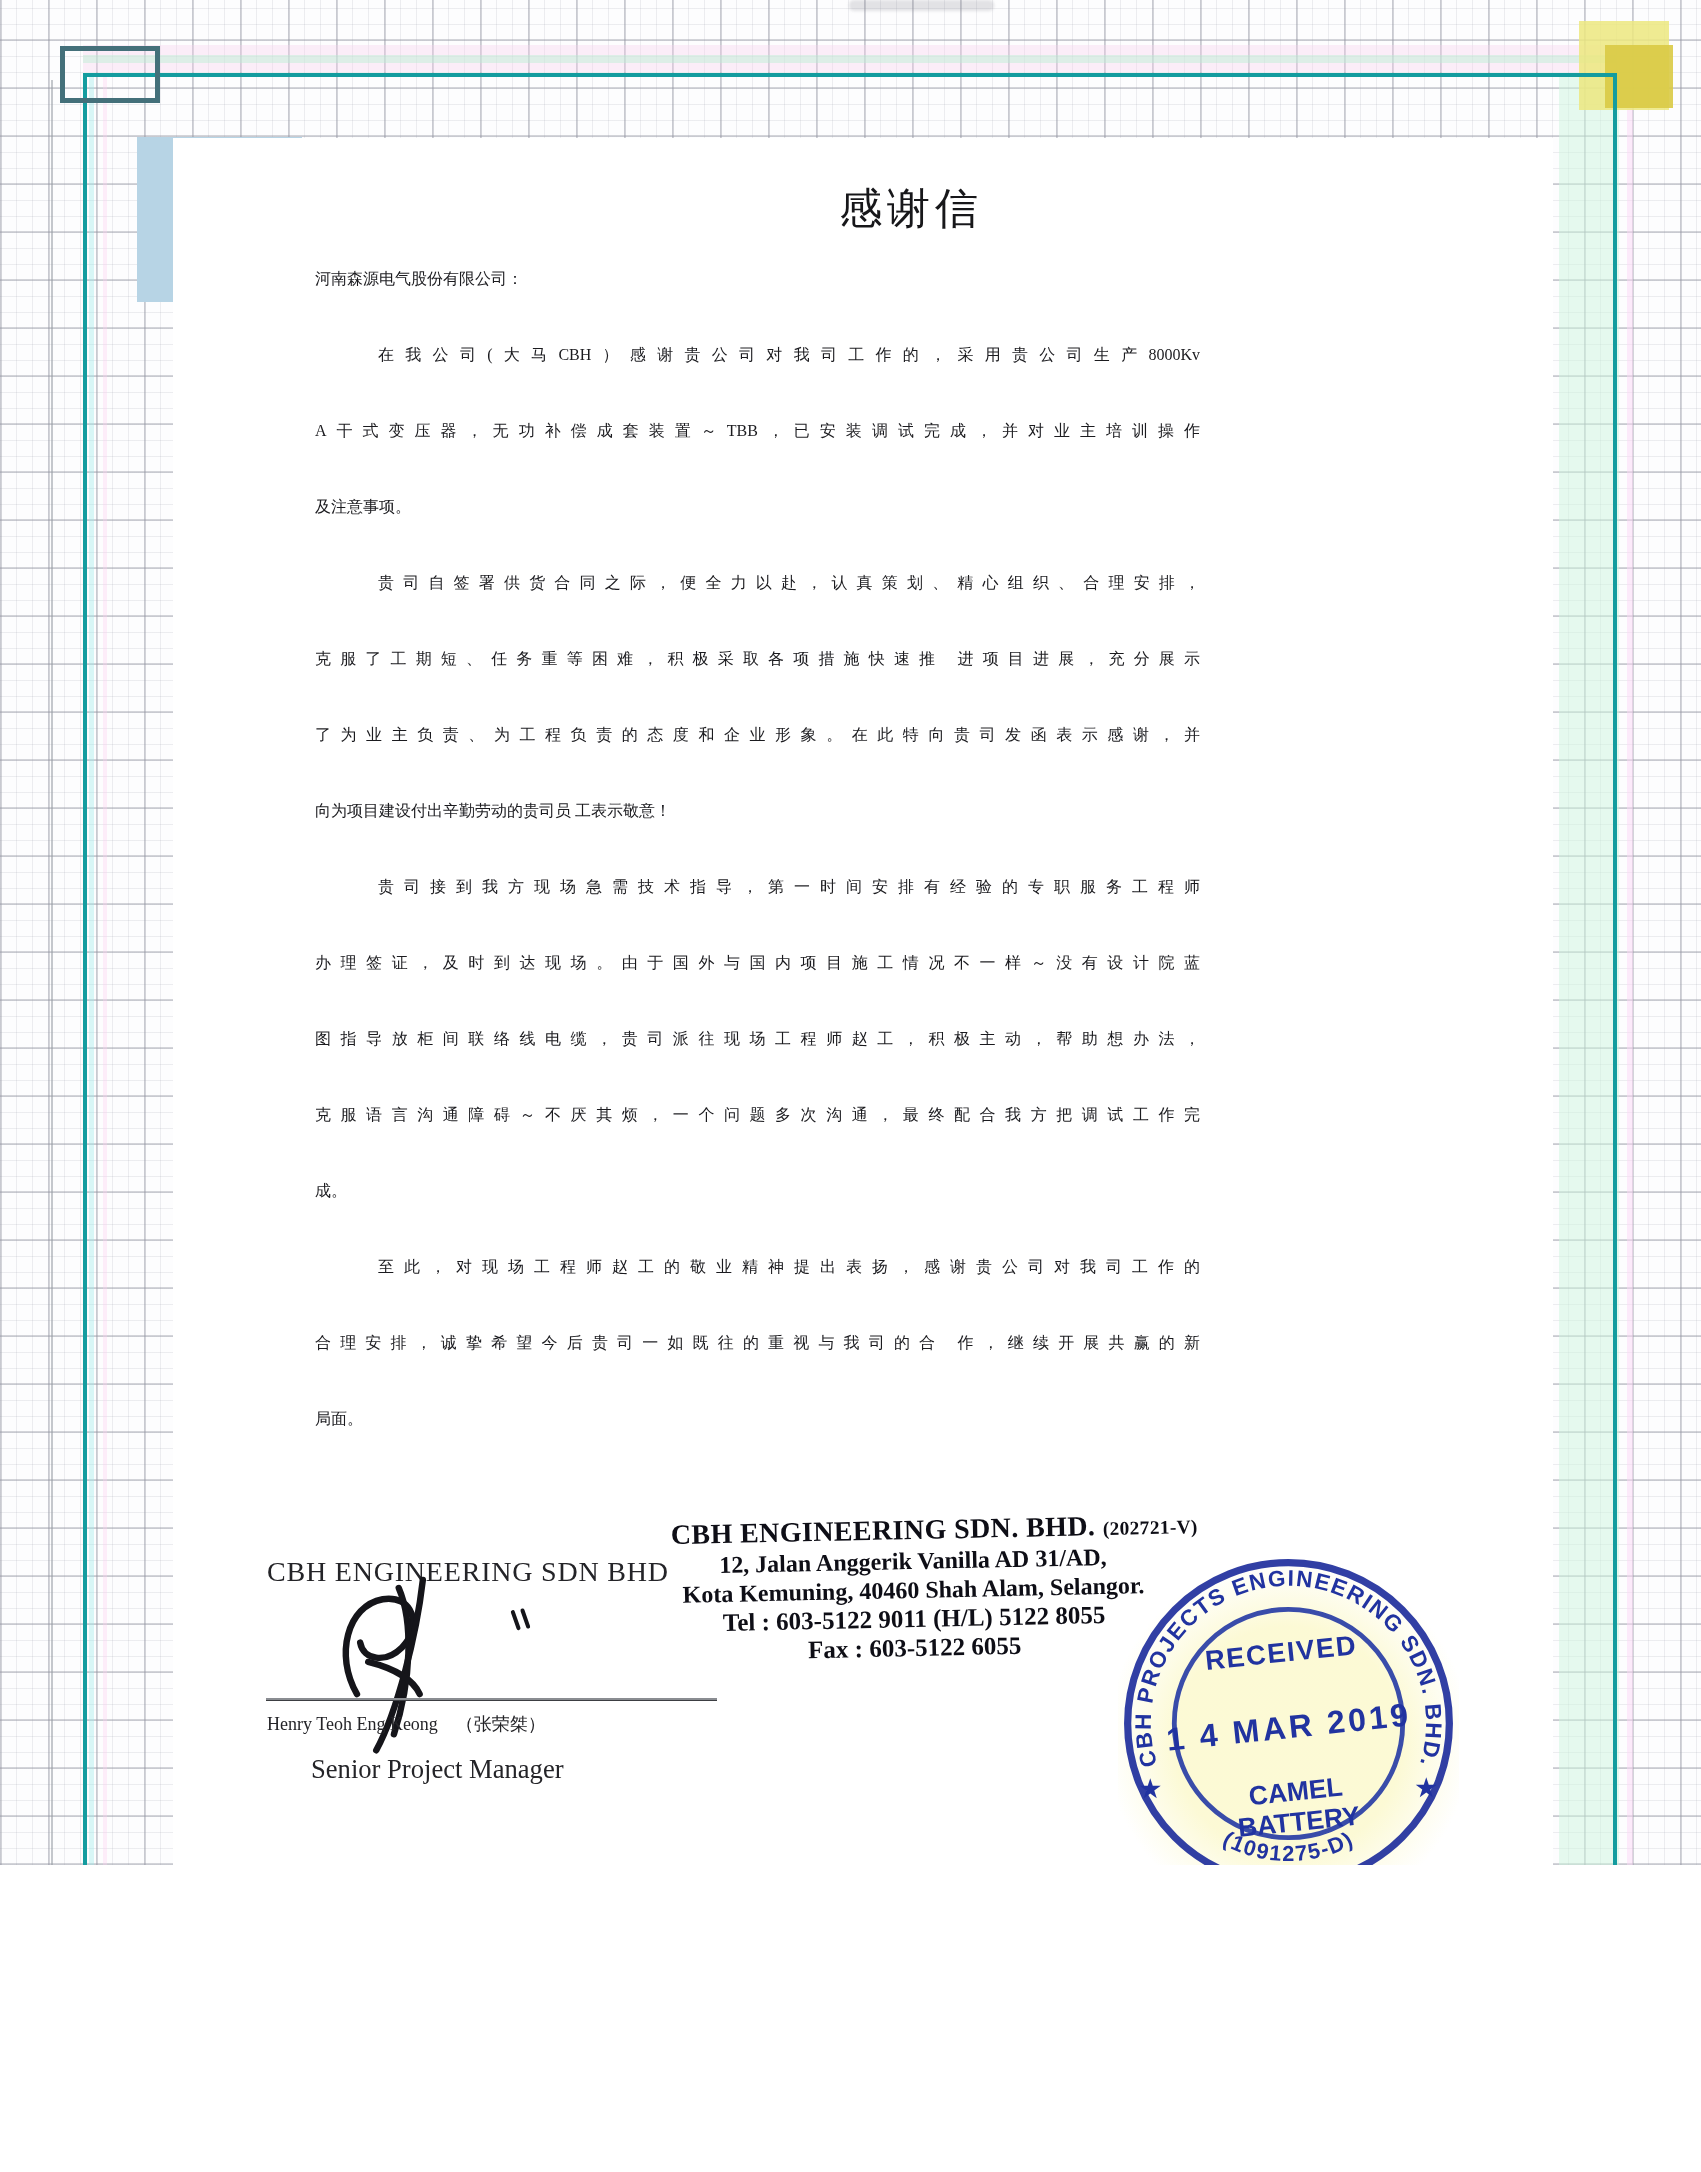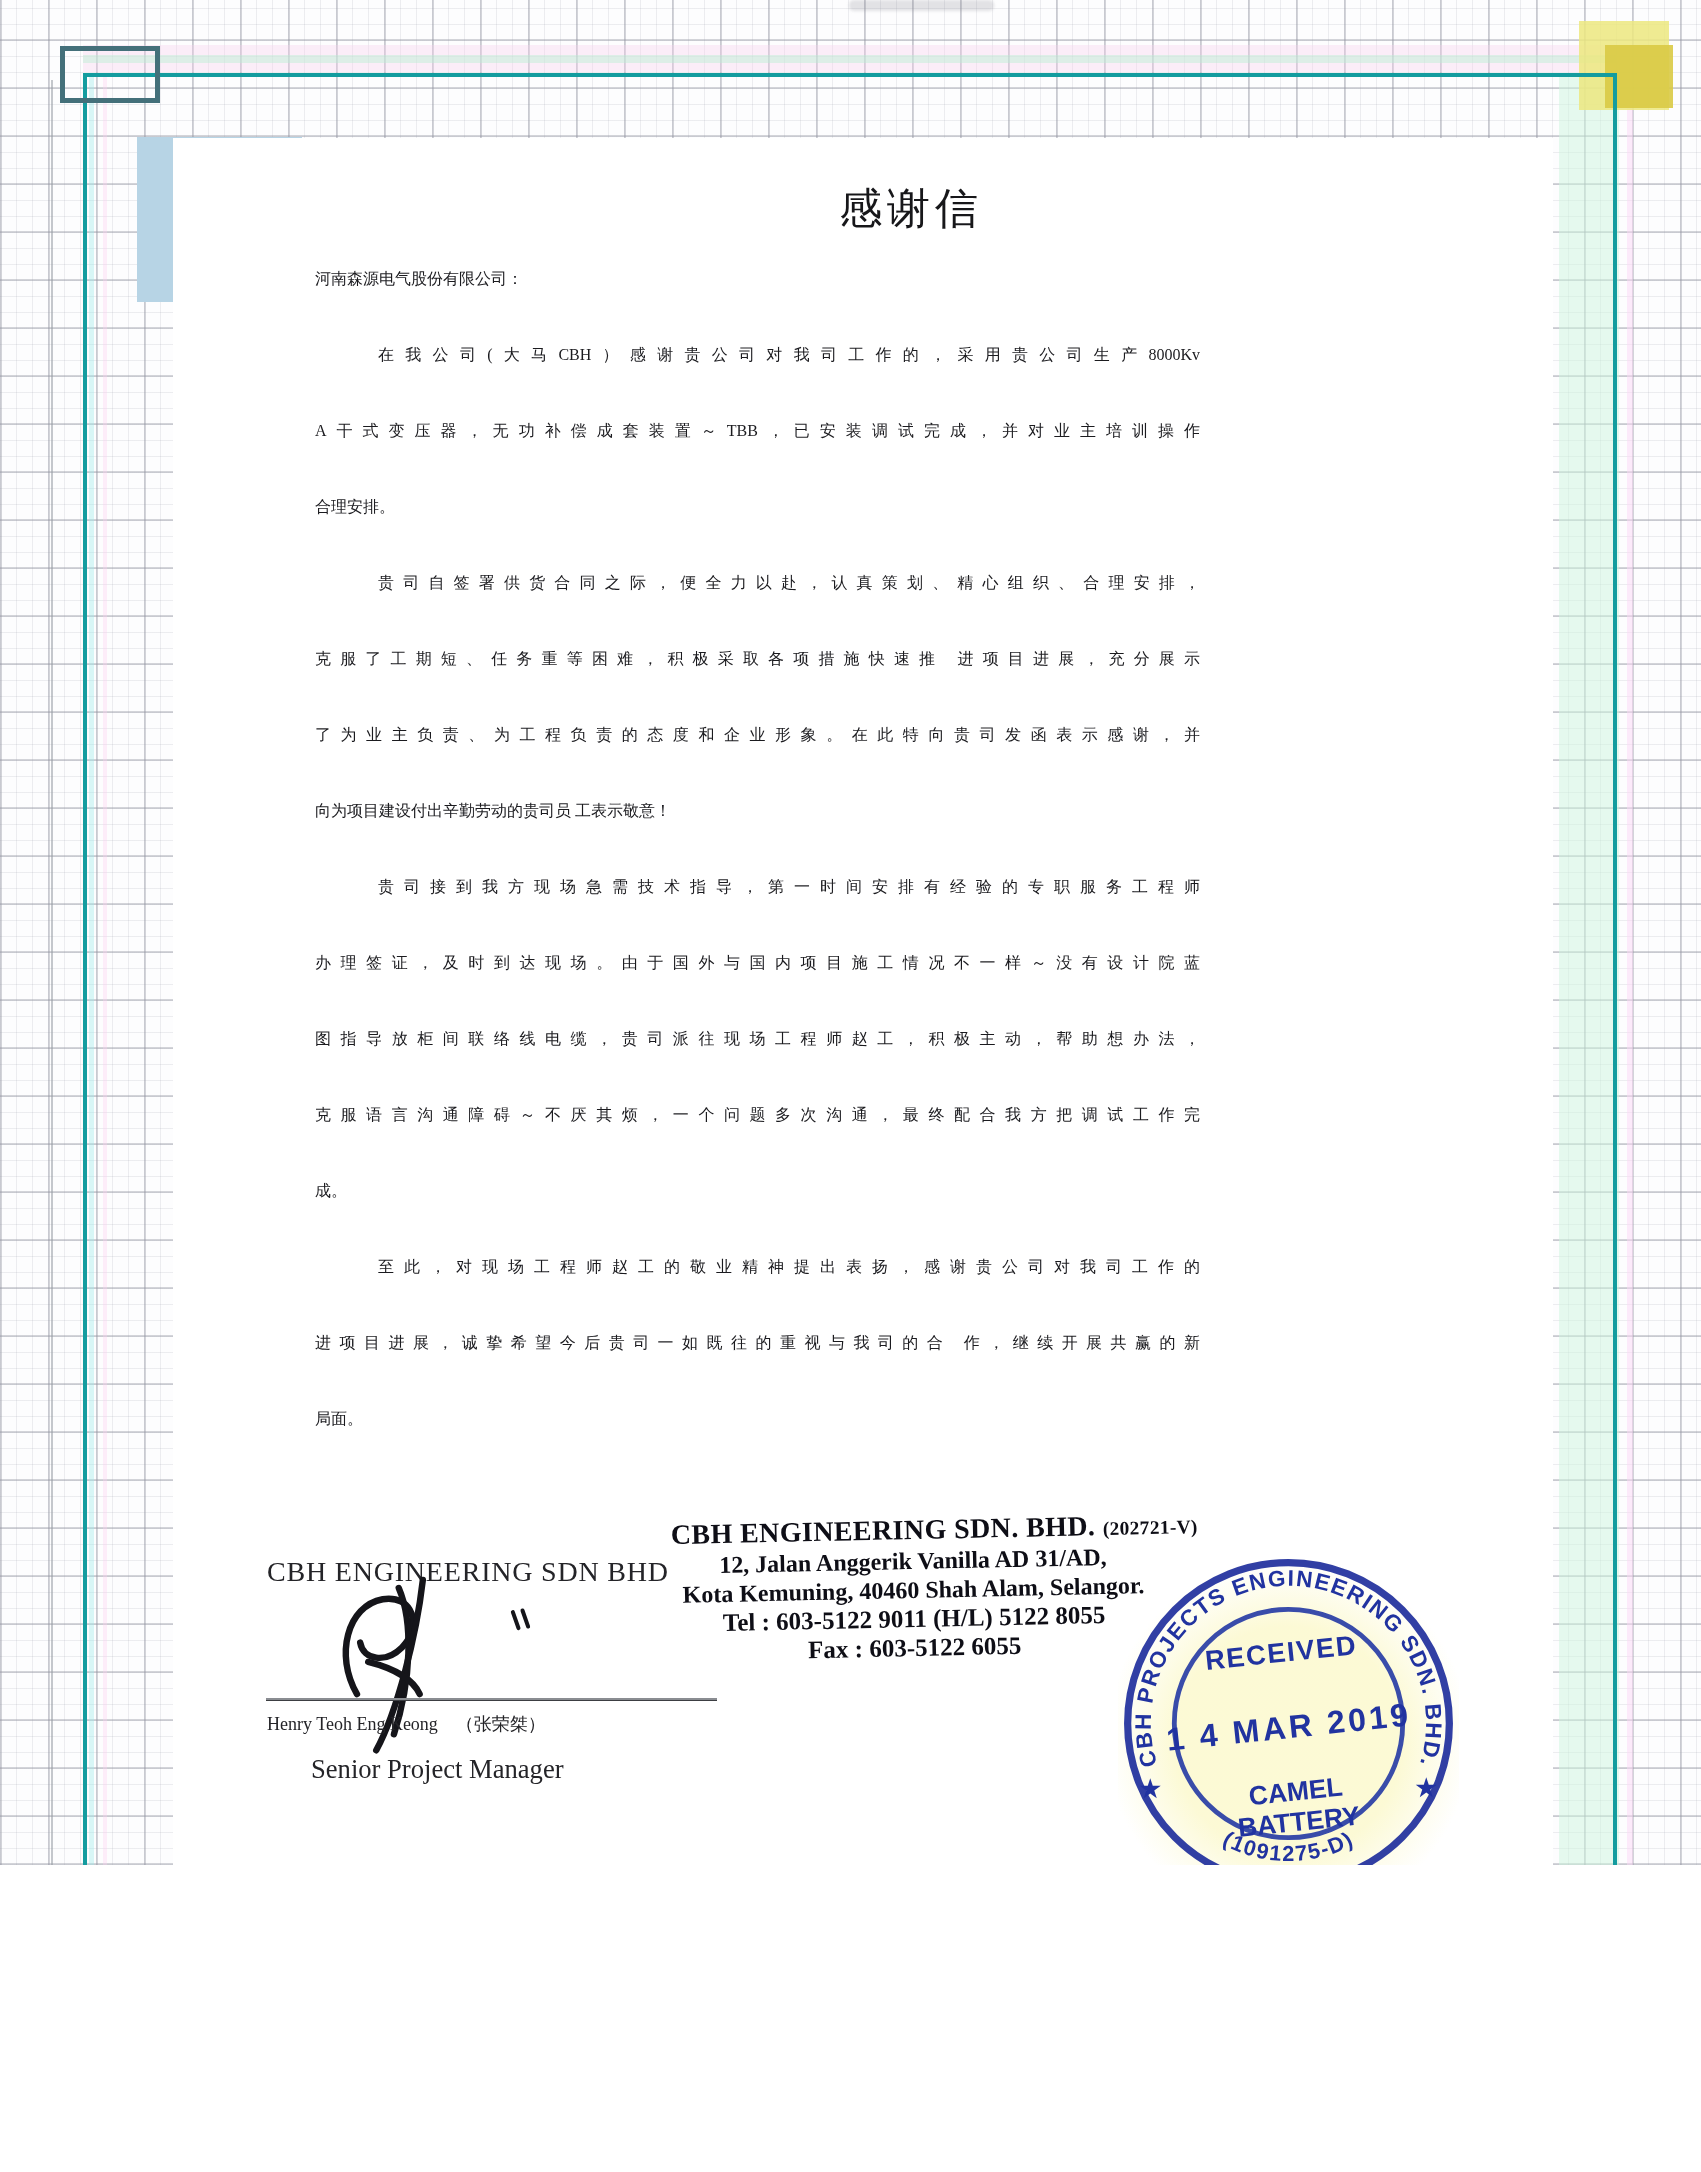--- a/index.html
+++ b/index.html
@@ -93,32 +93,32 @@
   <div class="abs sq-br-outline"></div>
 
   <div class="abs page"></div>
 
   <div class="abs title">感谢信</div>
 
   <div class="abs letter">
     <div class="bline">河南森源电气股份有限公司：</div>
   <div class="bline ind just">在我公司(大马CBH）感谢贵公司对我司工作的，采用贵公司生产8000Kv</div>
       <div class="bline just">A干式变压器，无功补偿成套装置～TBB，已安装调试完成，并对业主培训操作</div>
-      <div class="bline">合理安排。</div>
+      <div class="bline">及注意事项。</div>
       <div class="bline ind just">贵司自签署供货合同之际，便全力以赴，认真策划、精心组织、合理安排，</div>
       <div class="bline just">克服了工期短、任务重等困难，积极采取各项措施快速推 进项目进展，充分展示</div>
       <div class="bline just">了为业主负责、为工程负责的态度和企业形象。在此特向贵司发函表示感谢，并</div>
       <div class="bline">向为项目建设付出辛勤劳动的贵司员 工表示敬意！</div>
       <div class="bline ind just">贵司接到我方现场急需技术指导，第一时间安排有经验的专职服务工程师</div>
       <div class="bline just">办理签证，及时到达现场。由于国外与国内项目施工情况不一样～没有设计院蓝</div>
       <div class="bline just">图指导放柜间联络线电缆，贵司派往现场工程师赵工，积极主动，帮助想办法，</div>
       <div class="bline just">克服语言沟通障碍～不厌其烦，一个问题多次沟通，最终配合我方把调试工作完</div>
       <div class="bline">成。</div>
       <div class="bline ind just">至此，对现场工程师赵工的敬业精神提出表扬，感谢贵公司对我司工作的</div>
-      <div class="bline just">进项目进展，诚挚希望今后贵司一如既往的重视与我司的合 作，继续开展共赢的新</div>
+      <div class="bline just">合理安排，诚挚希望今后贵司一如既往的重视与我司的合 作，继续开展共赢的新</div>
       <div class="bline">局面。</div>
     </div>
 
   <div class="abs typed-company">CBH ENGINEERING SDN BHD</div>
   <svg class="abs sig-svg" width="225" height="205" viewBox="0 0 280 255">
     <g fill="none" stroke="#15151a" stroke-width="8" stroke-linecap="round">
       <path d="M46,168 C18,120 34,58 78,50 C116,44 128,84 102,110 C82,130 54,126 50,104"></path>
       <path d="M98,36 C116,78 114,150 92,218"></path>
       <path d="M128,26 C120,96 96,190 70,238"></path>
       <path d="M60,128 C92,136 116,150 124,168"></path>

